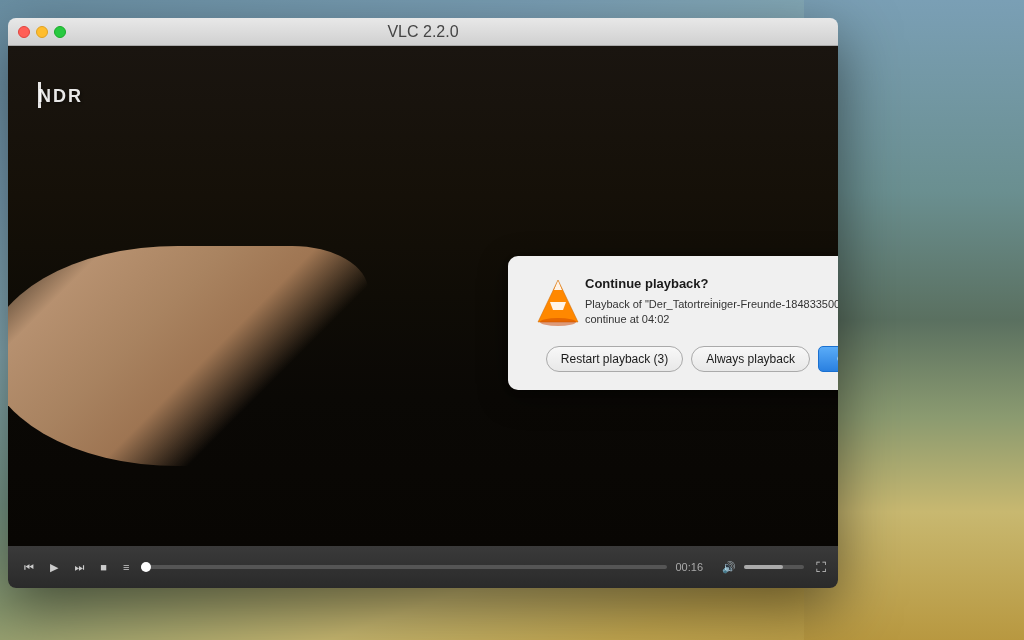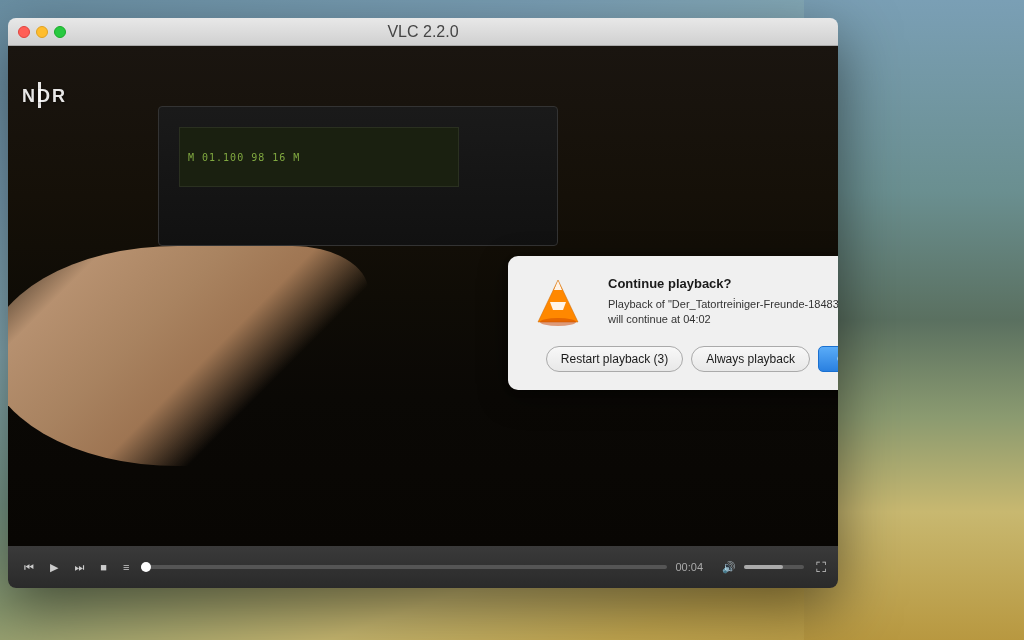--- a/index.html
+++ b/index.html
@@ -178,21 +178,21 @@
         transparent 70%
       );
       border-radius: 50% 20% 20% 50%;
       opacity: 0.85;
     }
 
     
     .ndr-watermark {
       position: absolute;
       top: 40px;
-      left: 14px;
+      left: 30px;
       color: white;
       font-size: 18px;
       font-weight: 700;
       letter-spacing: 2px;
       opacity: 0.9;
       text-shadow: 1px 1px 3px rgba(0,0,0,0.5);
     }
 
     .ndr-bar {
       position: absolute;
@@ -298,21 +298,21 @@
       width: 420px;
       background: #f0f0f0;
       border-radius: 10px;
       padding: 20px 24px 18px;
       box-shadow: 0 8px 30px rgba(0,0,0,0.4), 0 2px 6px rgba(0,0,0,0.2);
       pointer-events: all;
     }
 
     .dialog-header {
       display: flex;
-      gap: 24px;
+      gap: 1px;
       align-items: flex-start;
       margin-bottom: 18px;
     }
 
     .vlc-cone-icon {
       width: 52px;
       height: 52px;
       flex-shrink: 0;
       position: relative;
     }
@@ -383,25 +383,20 @@
       <div class="tb-btn tb-maximize"></div>
     </div>
     <span class="title-bar-text">VLC 2.2.0</span>
   </div>
 
   <div class="video-area">
     <div class="video-content">
       <div class="car-bg"></div>
       <div class="car-dashboard">
 
-        <div class="radio-panel">
-          <div class="radio-display">
-            <span class="radio-digit">M 01.100 98 16 M</span>
-          </div>
-        </div>
 
         <div class="hand-element"></div>
       </div>
 
       <div class="ndr-bar"></div>
       <div class="ndr-watermark">NDR</div>
     </div>
 
     <div class="dialog-box">
       <div class="dialog-header">
@@ -437,21 +432,21 @@
     <button class="ctrl-btn">▶</button>
     <button class="ctrl-btn">⏭</button>
     <button class="ctrl-btn">■</button>
     <button class="ctrl-btn">≡</button>
 
     <div class="progress-bar-container">
       <div class="progress-bar-fill"></div>
       <div class="progress-dot"></div>
     </div>
 
-    <span class="time-display">00:04</span>
+    <span class="time-display">00:16</span>
 
     <div class="volume-area">
       <span class="ctrl-btn">🔊</span>
       <div class="volume-slider">
         <div class="volume-fill"></div>
       </div>
     </div>
 
     <span class="fullscreen-btn">⛶</span>
   </div>

